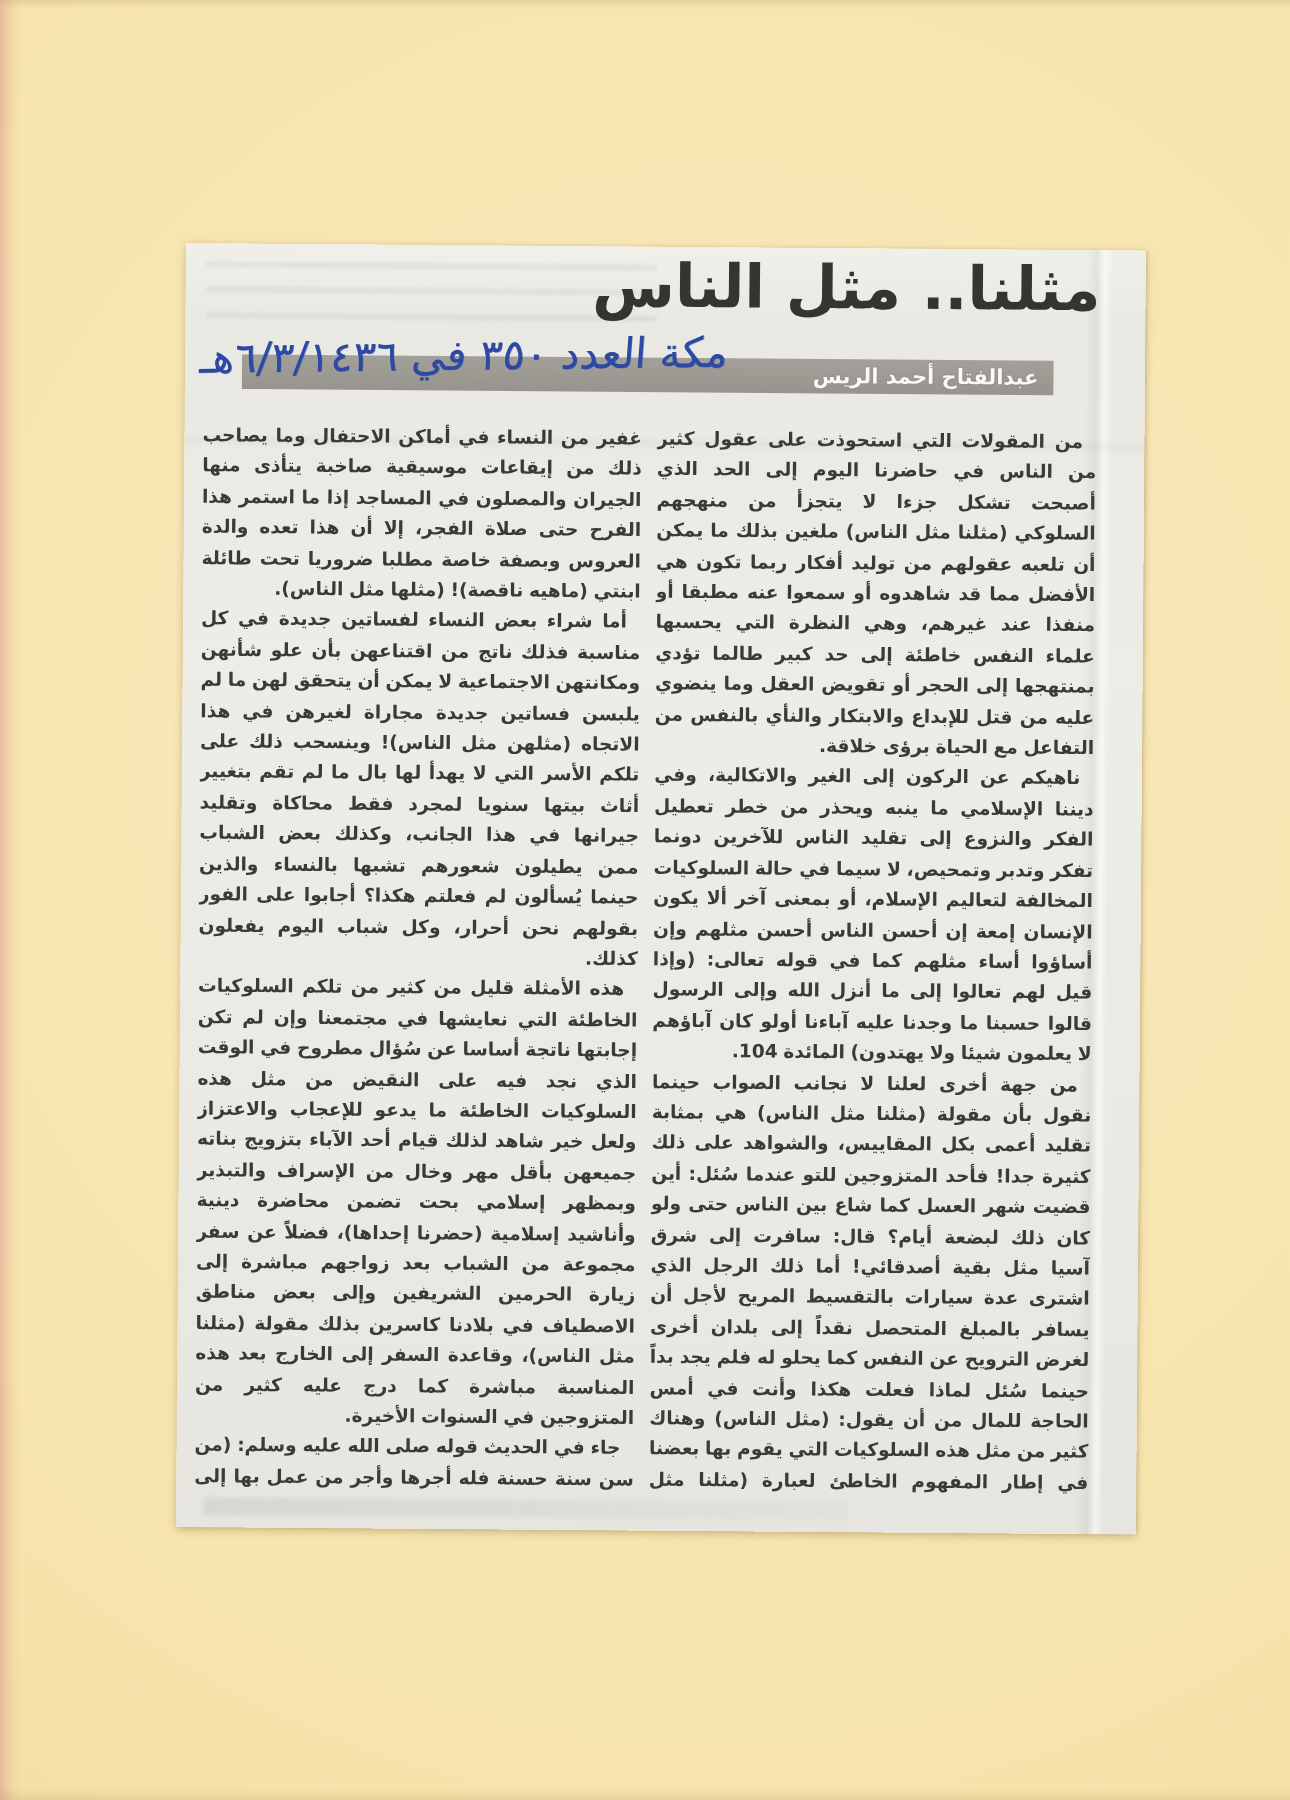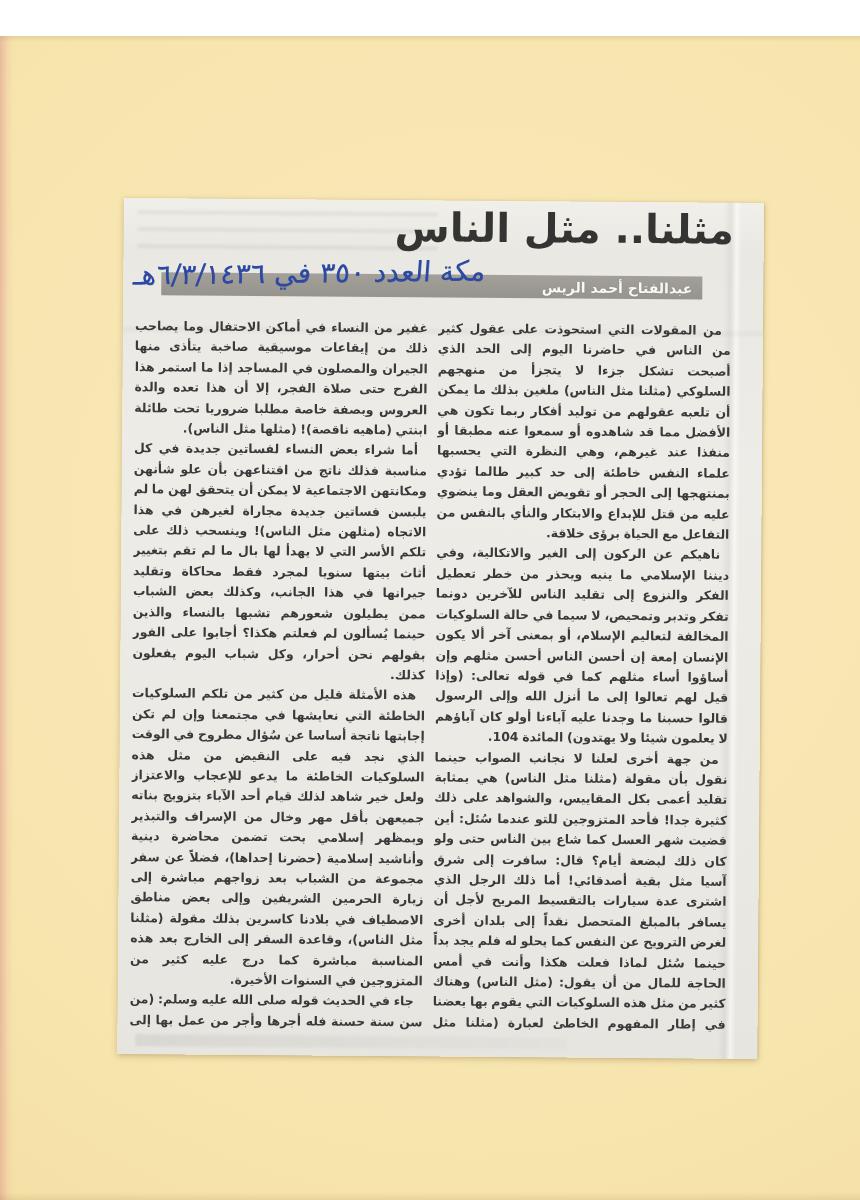--- a/index.html
+++ b/index.html
@@ -5,21 +5,20 @@
   html,body{margin:0;padding:0;}
   body{
     width:860px;height:1200px;position:relative;overflow:hidden;
     font-family:"DejaVu Sans",sans-serif;
   }
   
   .scan-page{
     position:absolute;inset:0;
     background:
       radial-gradient(130% 95% at 55% 42%, #f9e9bb 0%, #f7e5ae 55%, #f3dda0 88%, #eed695 100%);
-    margin-top: 36px;
   }
   .page-left-edge{
     position:absolute;left:0;top:0;width:14px;height:100%;
     background:linear-gradient(90deg, rgba(221,153,143,.55), rgba(221,153,143,.15) 55%, rgba(221,153,143,0));
   }
   .page-top-edge{
     position:absolute;left:0;top:0;width:100%;height:6px;
     background:linear-gradient(180deg, rgba(150,120,70,.18), rgba(150,120,70,0));
   }
   .page-bottom-edge{

